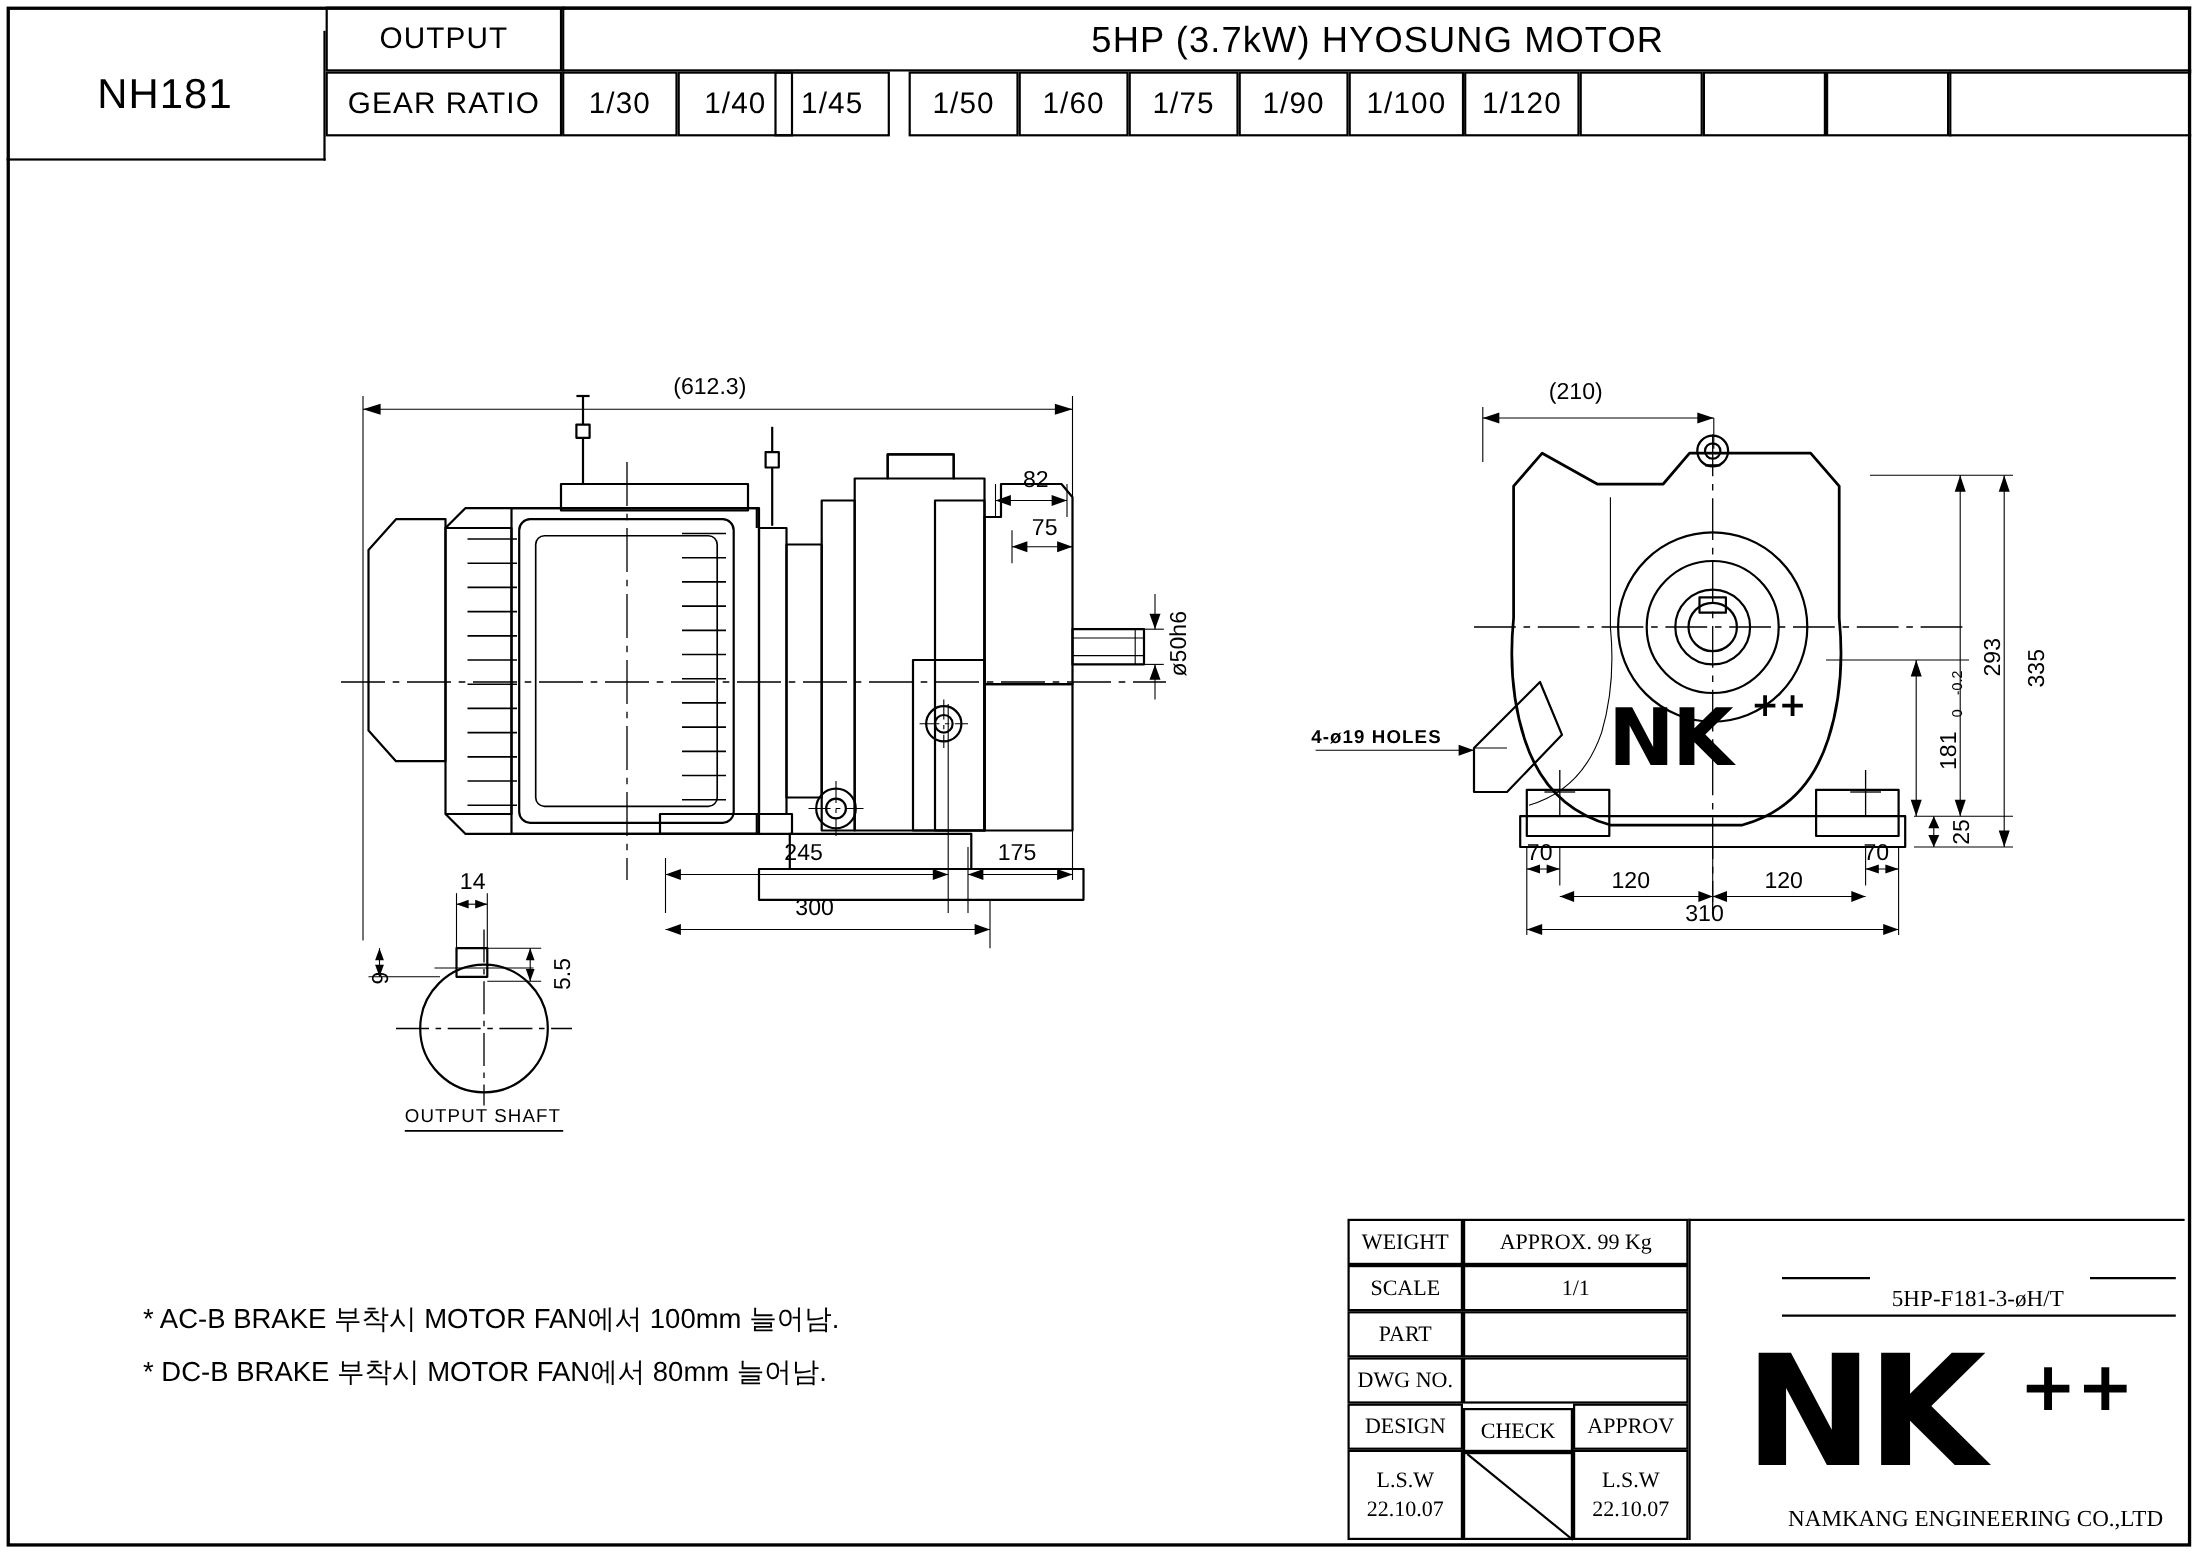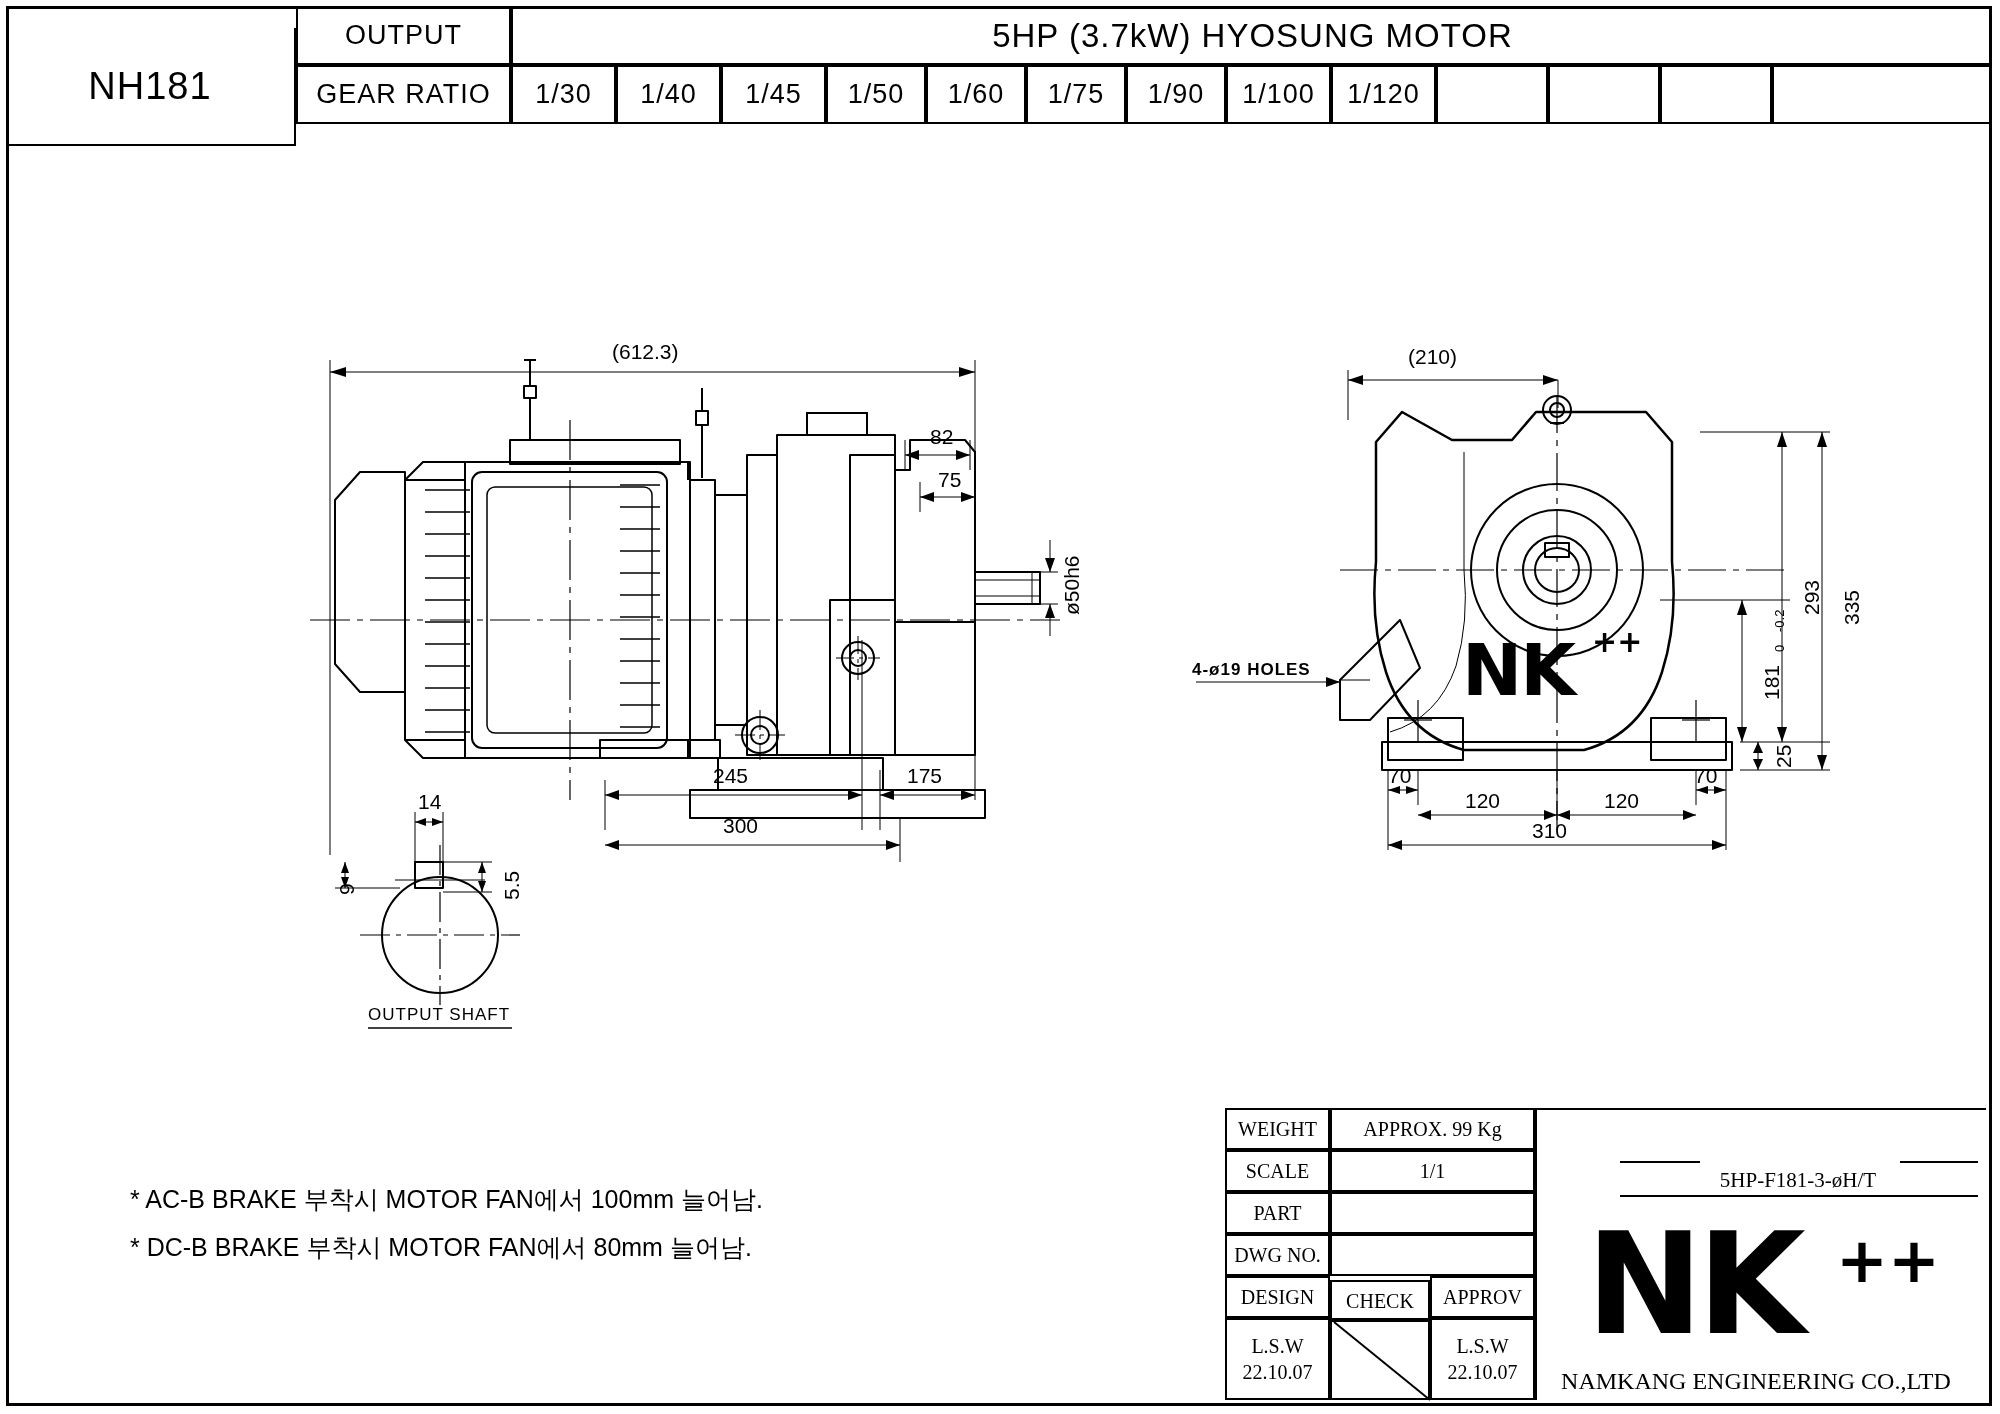--- a/index.html
+++ b/index.html
@@ -28,38 +28,38 @@
 
   
   .notes{position:absolute;left:130px;top:1175px;font-size:25px;line-height:48px;white-space:nowrap;}
 
   
   .tb{position:absolute;left:1225px;top:1108px;width:761px;height:292px;box-sizing:border-box;}
   .tb .c{position:absolute;box-sizing:border-box;border:2px solid #000;display:flex;align-items:center;justify-content:center;font-size:20px;font-family:"Liberation Serif",serif;}
   .outline-title{position:absolute;left:1618px;top:1120px;width:360px;text-align:center;font-family:"Liberation Serif",serif;font-size:30px;}
   .outline-sub{position:absolute;left:1618px;top:1168px;width:360px;text-align:center;font-family:"Liberation Serif",serif;font-size:21px;}
   .nk-logo{position:absolute;font-weight:bold;text-align:right;}
-  .company{position:absolute;left:1560px;top:1368px;width:392px;text-align:center;font-family:"Liberation Serif",serif;font-size:24px;}
+  .company{position:absolute;left:1600px;top:1368px;width:392px;text-align:center;font-family:"Liberation Serif",serif;font-size:21px;}
 </style>
 </head>
 <body>
 
 <div id="page">
 
   <div class="frame"></div>
 
   <div class="hdr">
     <div class="cell model">NH181</div>
     <div class="cell lbl-output">OUTPUT</div>
     <div class="cell lbl-ratio">GEAR RATIO</div>
     <div class="cell motor">5HP (3.7kW) HYOSUNG MOTOR</div>
 
     <div class="cell ratio" style="left:505px;width:105px;">1/30</div>
     <div class="cell ratio" style="left:610px;width:105px;">1/40</div>
-    <div class="cell ratio" style="left:715px;width:105px;">1/45</div>
+    <div class="cell ratio" style="left:698px;width:105px;">1/45</div>
     <div class="cell ratio" style="left:820px;width:100px;">1/50</div>
     <div class="cell ratio" style="left:920px;width:100px;">1/60</div>
     <div class="cell ratio" style="left:1020px;width:100px;">1/75</div>
     <div class="cell ratio" style="left:1120px;width:100px;">1/90</div>
     <div class="cell ratio" style="left:1220px;width:105px;">1/100</div>
     <div class="cell ratio" style="left:1325px;width:105px;">1/120</div>
     <div class="cell ratio" style="left:1430px;width:112px;"></div>
     <div class="cell ratio" style="left:1542px;width:112px;"></div>
     <div class="cell ratio" style="left:1654px;width:112px;"></div>
     <div class="cell ratio" style="left:1766px;width:220px;border-right:none;"></div>

